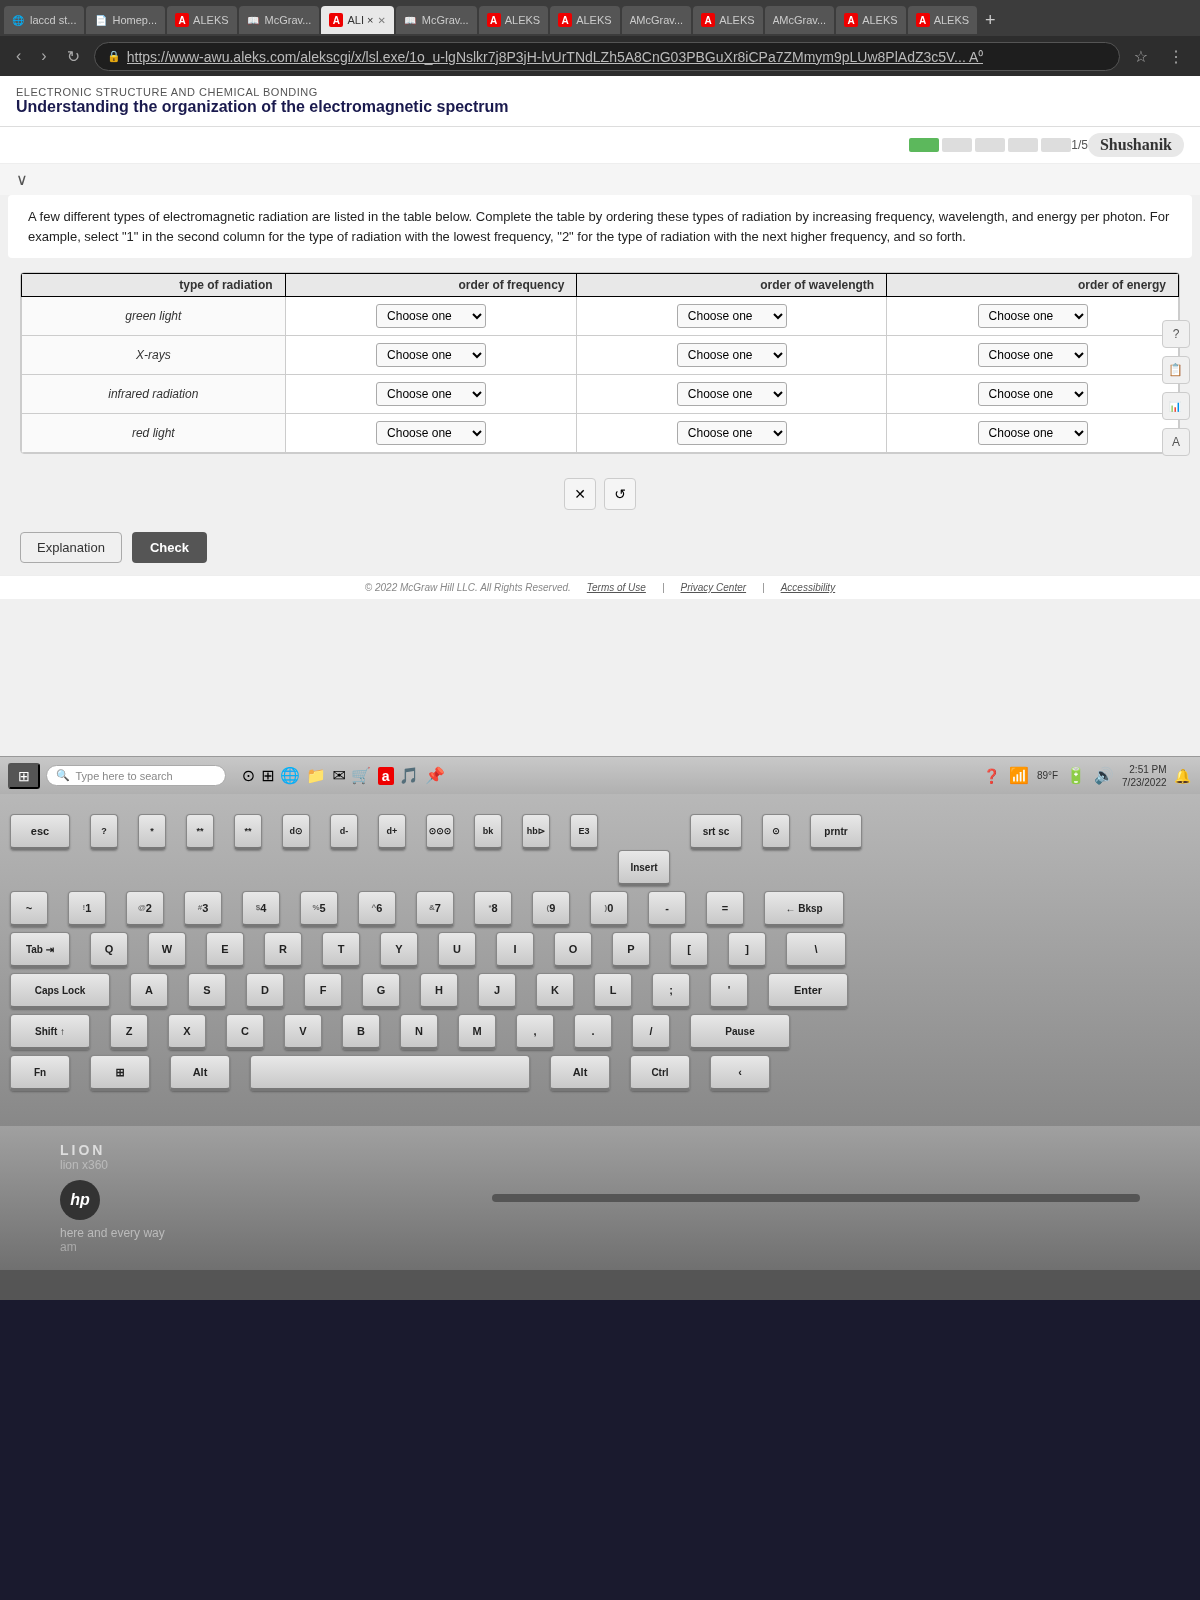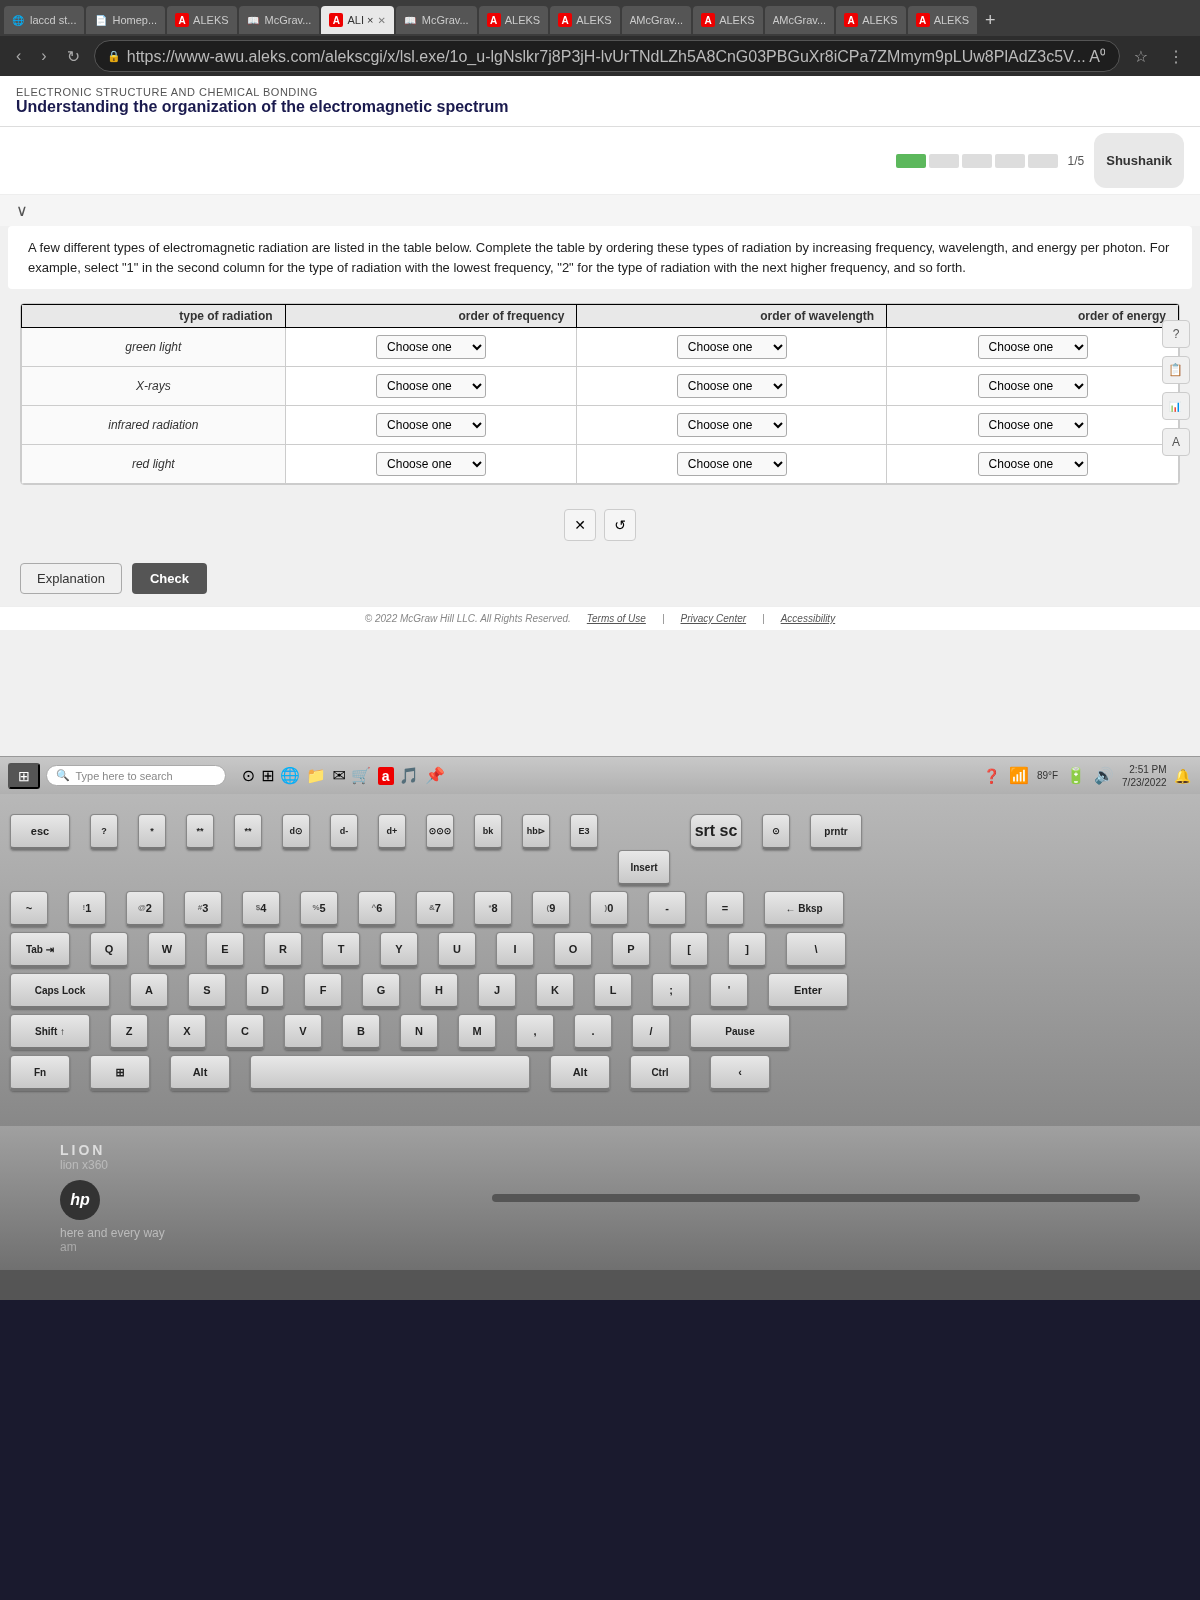--- a/index.html
+++ b/index.html
@@ -91,21 +91,21 @@
       border: 1px solid #555;
       border-radius: 16px;
       color: #ccc;
       font-size: 12px;
       padding: 4px 12px;
       display: flex;
       align-items: center;
       gap: 6px;
     }
     .url-icon { font-size: 11px; color: #888; }
-    .url-text { font-size: 16px; color: #bbb; overflow: hidden; text-overflow: ellipsis; white-space: nowrap; }
+    .url-text { font-size: 14px; color: #bbb; overflow: hidden; text-overflow: ellipsis; white-space: nowrap; text-decoration: underline; }
 
     
     .page-content {
       background: #f0f0f0;
       min-height: 680px;
       padding: 0;
     }
 
     .aleks-header {
       background: #fff;
@@ -124,41 +124,41 @@
       color: #1a1a4e;
     }
 
     .progress-row {
       display: flex;
       align-items: center;
       justify-content: flex-end;
       padding: 6px 16px;
       background: #fff;
       border-bottom: 1px solid #eee;
-      gap: 10px;
     }
     .progress-bar-container {
       display: flex;
       gap: 3px;
     }
     .progress-seg {
       width: 30px;
       height: 14px;
       border-radius: 2px;
     }
     .progress-seg.filled { background: #5cb85c; }
     .progress-seg.empty { background: #ddd; }
     .progress-label { font-size: 12px; color: #555; }
     .user-badge {
       background: #e8e8e8;
       border-radius: 12px;
-      padding: 20px 12px;
-      font-size: 13px;
+      padding: 3px 12px;
+      font-size: 16px;
       font-weight: bold;
       color: #333;
+      font-family: Liberation Serif, serif;
     }
 
     .chevron-row {
       padding: 6px 16px;
       background: #f5f5f5;
     }
     .chevron-btn {
       background: none;
       border: none;
       font-size: 16px;
@@ -649,21 +649,21 @@
     <div class="key small">**</div>
     <div class="key small">**</div>
     <div class="key small">d⊙</div>
     <div class="key small">d-</div>
     <div class="key small">d+</div>
     <div class="key small">⊙⊙⊙</div>
     <div class="key small">bk</div>
     <div class="key small">hb⊳</div>
     <div class="key small">E3</div>
     <div class="key" style="min-width:52px;font-size:10px;margin-top:36px;">Insert</div>
-    <div class="key" style="min-width:52px;font-size:16px;border-radius:7px;">srt sc</div>
+    <div class="key" style="min-width:52px;font-size:10px;">srt sc</div>
     <div class="key small">⊙</div>
     <div class="key" style="min-width:52px;font-size:10px;">prntr</div>
   </div>
 
   <div class="keyboard-row">
     <div class="key">~</div>
     <div class="key">
       <span class="key-label-top">!</span>
       <span class="key-label-bot">1</span>
     </div>

